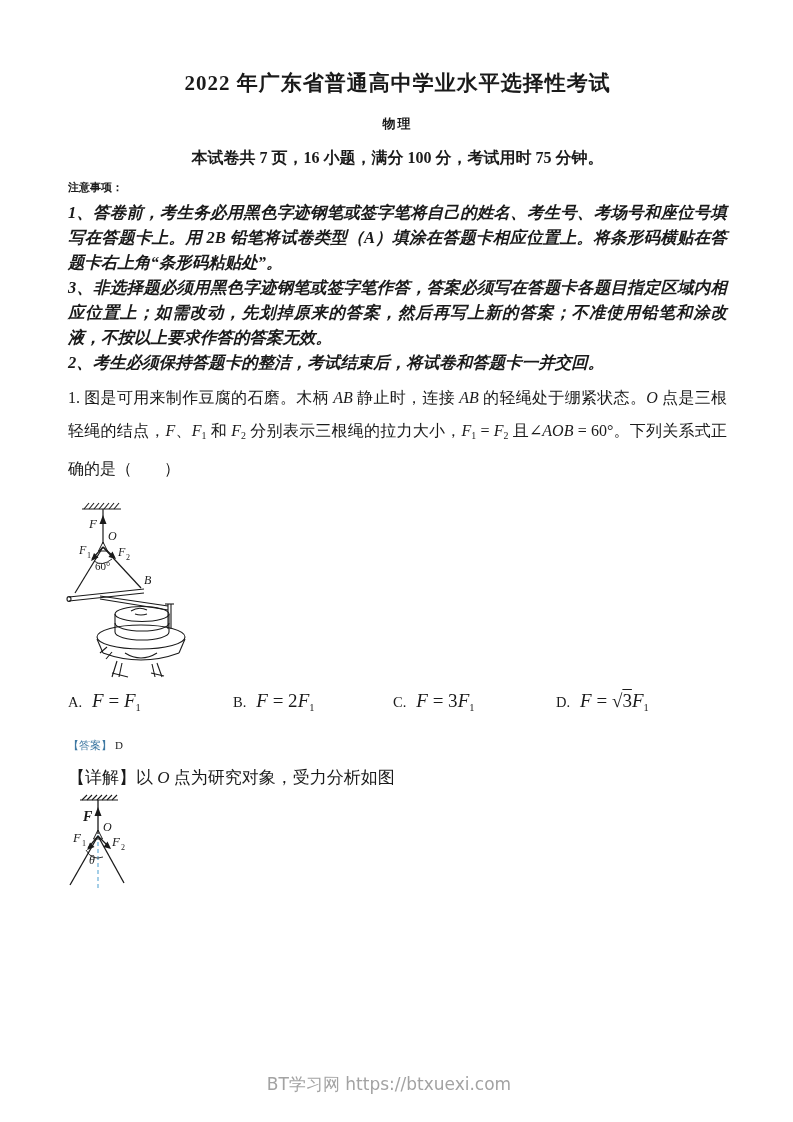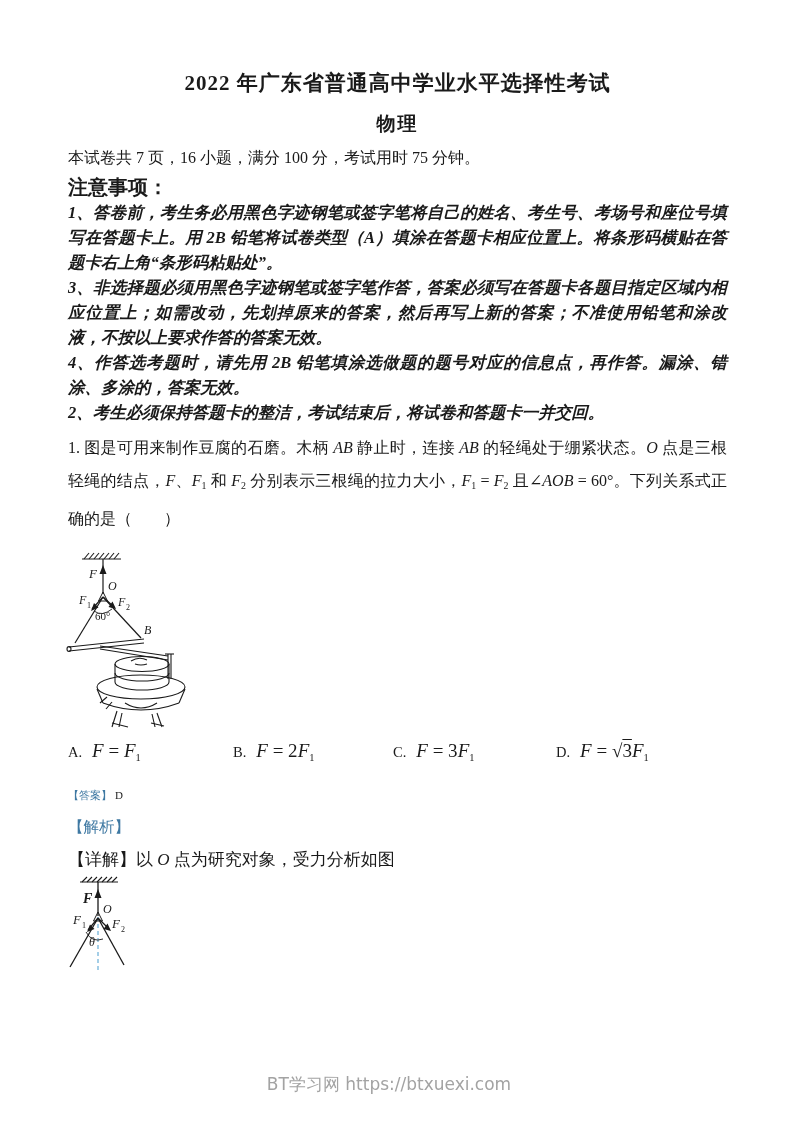--- a/index.html
+++ b/index.html
@@ -6,23 +6,23 @@
   .page{
     position:relative;
     width:793px;height:1122px;
     background:#ffffff;
     overflow:hidden;
     font-family:"Liberation Serif","DejaVu Serif",serif;
     color:#1a1a1a;
   }
   .content{padding:0 66px 0 68px;}
   h1.title{margin:70px 0 0;font-size:21px;line-height:26px;text-align:center;font-weight:bold;letter-spacing:1px;}
-  h2.subject{margin:16px 0 0;font-size:19px;line-height:24px;text-align:center;font-weight:bold;letter-spacing:2px;}
-  p.exam-info{margin:11px 0 0;font-size:16px;line-height:22px;font-weight:normal;}
-  p.notice-heading{margin:6px 0 0;font-size:20px;line-height:25px;font-weight:bold;}
+  h2.subject{margin:16px 0 0;font-size:13px;line-height:24px;text-align:center;font-weight:bold;letter-spacing:2px;}
+  p.exam-info{margin:11px 0 0;font-size:16px;line-height:22px;text-align:center;font-weight:bold;}
+  p.notice-heading{margin:6px 0 0;font-size:11px;line-height:25px;font-weight:bold;}
   p.notice{margin:0;font-size:16.5px;line-height:25px;font-weight:bold;text-align:justify;font-style:italic;}
   p.section-heading{margin:0;font-size:16.5px;line-height:25px;font-weight:bold;text-align:justify;}
   .question{margin-top:6px;font-size:16px;line-height:33px;text-align:justify;}
   .run-n{font-style:normal;}
   .run-i{font-style:italic;font-family:"Liberation Serif",serif;}
   .run-sub{font-size:0.62em;vertical-align:-0.35em;font-style:normal;}
   .run-rad{text-decoration:overline;}
   .figure1{margin:0 0 0 -13px;display:block;}
   .options{display:flex;margin-top:8px;font-size:16px;line-height:24px;align-items:baseline;}
   .option{display:flex;align-items:baseline;}
@@ -53,21 +53,20 @@
 <div class="page">
   <div class="content">
 
     <h1 class="title">2022 年广东省普通高中学业水平选择性考试</h1>
     <h2 class="subject">物理</h2>
     <p class="exam-info">本试卷共 7 页，16 小题，满分 100 分，考试用时 75 分钟。</p>
 
     <p class="notice-heading">注意事项：</p>
     <p class="notice">1、答卷前，考生务必用黑色字迹钢笔或签字笔将自己的姓名、考生号、考场号和座位号填写在答题卡上。用 2B 铅笔将试卷类型（A）填涂在答题卡相应位置上。将条形码横贴在答题卡右上角“条形码粘贴处”。</p>
     <p class="notice">3、非选择题必须用黑色字迹钢笔或签字笔作答，答案必须写在答题卡各题目指定区域内相应位置上；如需改动，先划掉原来的答案，然后再写上新的答案；不准使用铅笔和涂改液，不按以上要求作答的答案无效。</p>
-    <p class="notice">4、作答选考题时，请先用 2B 铅笔填涂选做题的题号对应的信息点，再作答。漏涂、错涂、多涂的，答案无效。</p>
     <p class="notice">2、考生必须保持答题卡的整洁，考试结束后，将试卷和答题卡一并交回。</p>
 
 
     <p class="question"><span class="run-n">1. 图是可用来制作豆腐的石磨。木柄 </span><span class="run-i">AB</span><span class="run-n"> 静止时，连接 </span><span class="run-i">AB</span><span class="run-n"> 的轻绳处于绷紧状态。</span><span class="run-i">O</span><span class="run-n"> 点是三根轻绳的结点，</span><span class="run-i">F</span><span class="run-n">、</span><span class="run-i">F</span><span class="run-sub">1</span><span class="run-n"> 和 </span><span class="run-i">F</span><span class="run-sub">2</span><span class="run-n"> 分别表示三根绳的拉力大小，</span><span class="run-i">F</span><span class="run-sub">1</span><span class="run-n"> = </span><span class="run-i">F</span><span class="run-sub">2</span><span class="run-n"> 且∠</span><span class="run-i">AOB</span><span class="run-n"> = 60°。下列关系式正确的是（　　）</span></p>
 
     <svg class="figure1" width="200" height="180" viewBox="0 0 200 180">
       <g stroke="#1a1a1a" stroke-width="1.1" fill="none">
         <line x1="27" y1="8" x2="66" y2="8"></line>
         <line x1="29" y1="8" x2="34" y2="2"></line>
           <line x1="34" y1="8" x2="39" y2="2"></line>
@@ -150,23 +149,20 @@
       </div>
       <div class="option option-d">
         <span class="opt-label">D.</span>
         <span class="opt-math"><span class="run-i">F</span><span class="run-n"> = </span><span class="run-n">√</span><span class="run-rad">3</span><span class="run-i">F</span><span class="run-sub">1</span></span>
       </div>
     </div>
 
     <p class="answer-line">
       <span class="blue">【答案】</span><span class="answer-value">D</span>
     </p>
-    <p class="analysis-line">
-      <span class="blue">【解析】</span>
-    </p>
     <p class="detail-line"><span class="run-n">【详解】以 </span><span class="run-i">O</span><span class="run-n"> 点为研究对象，受力分析如图</span></p>
 
     <svg class="figure2" width="130" height="115" viewBox="0 0 130 115">
       <g stroke="#1a1a1a" stroke-width="1.1" fill="none">
         <line x1="20" y1="6" x2="58" y2="6"></line>
         <line x1="22" y1="6" x2="27" y2="1"></line>
           <line x1="27" y1="6" x2="32" y2="1"></line>
         <line x1="32" y1="6" x2="37" y2="1"></line>
           <line x1="37" y1="6" x2="42" y2="1"></line>
         <line x1="42" y1="6" x2="47" y2="1"></line>

